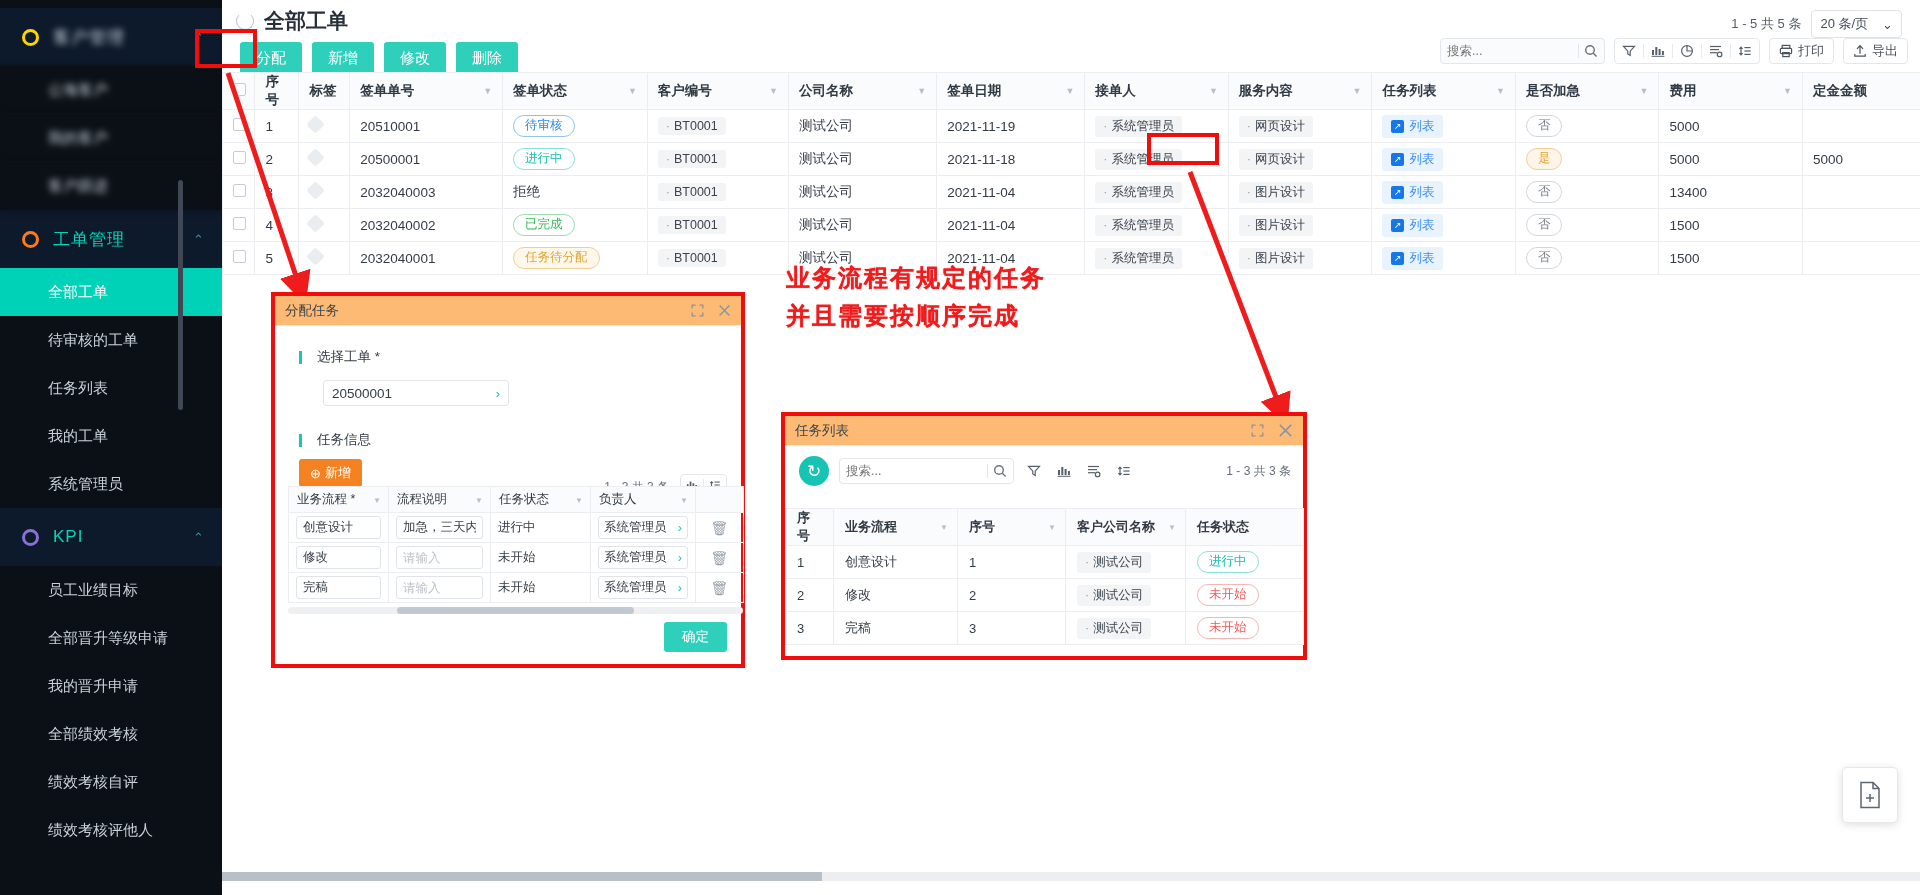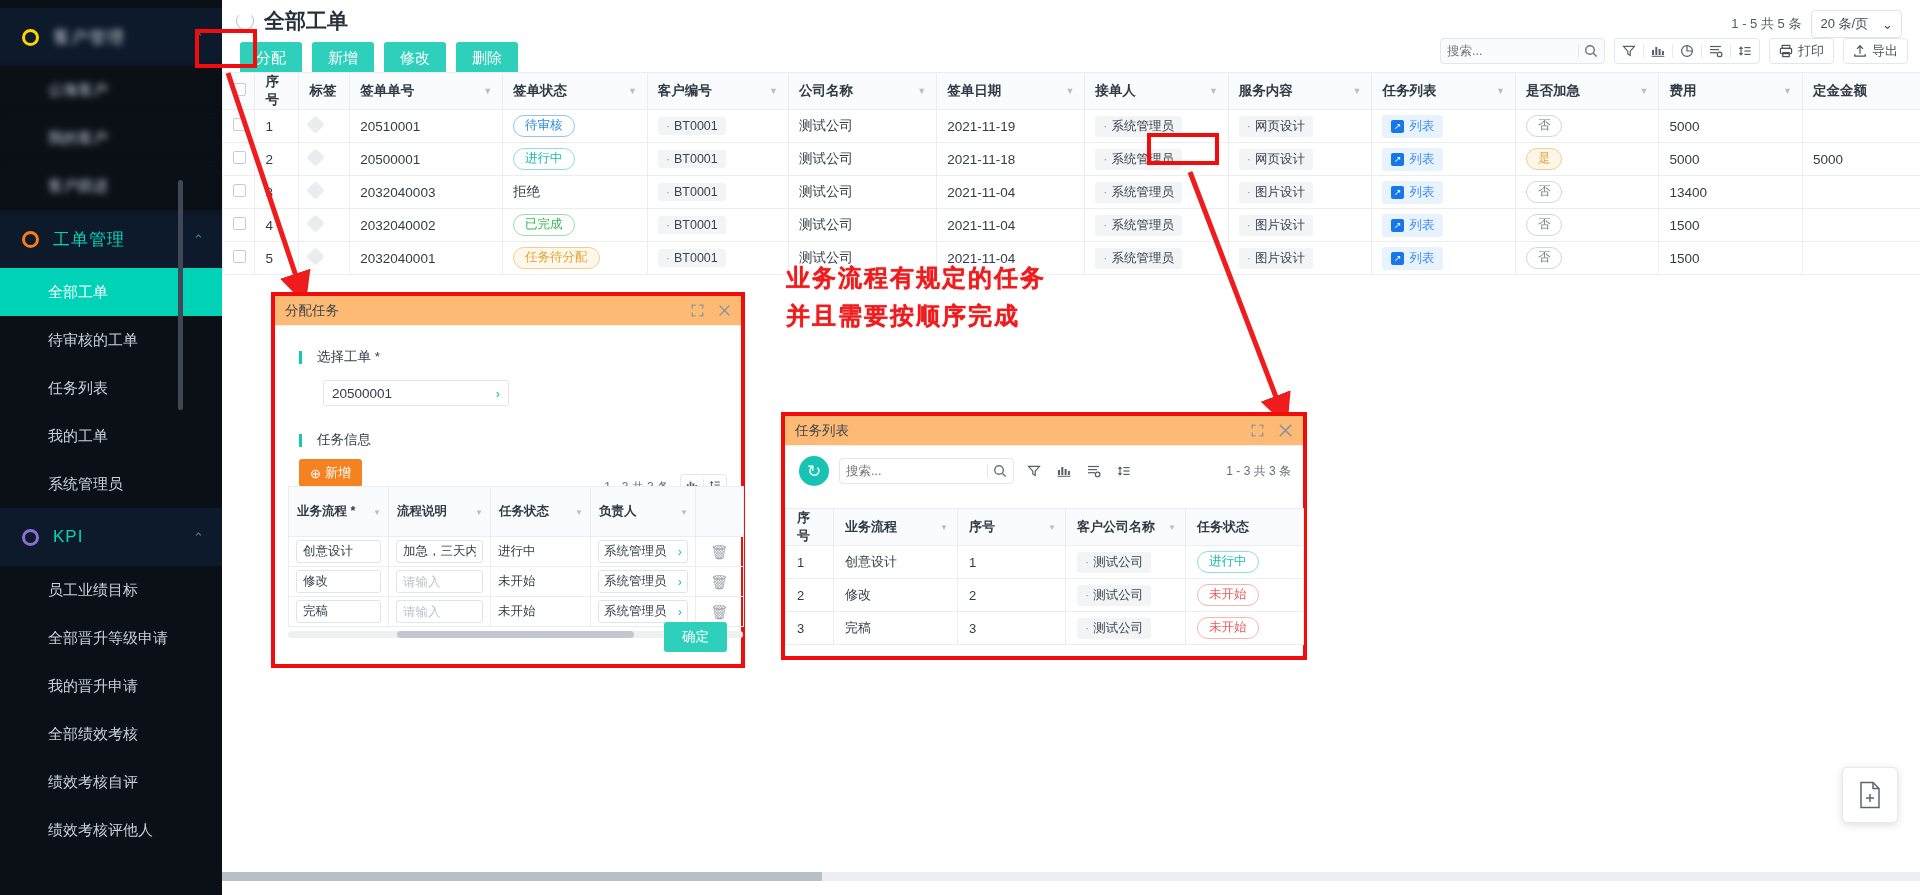--- a/index.html
+++ b/index.html
@@ -108,22 +108,22 @@
   .fld-label .bar { width:3px; height:13px; background:#12c9b4; margin-right:7px; }
   .sel-input { width:186px; height:26px; border:1px solid #e0e4e8; border-radius:3px;
      display:flex; align-items:center; padding:0 8px; font-size:13.5px; color:#333c46;
      background:#fff; cursor:pointer; }
   .sel-input .sp { flex:1; }
   .sel-input .cv { color:#12c9b4; font-size:13px; }
   .btn-add { display:inline-flex; align-items:center; gap:4px; background:#f58220;
      color:#fff; border:none; font-size:13px; padding:5px 11px; border-radius:3px; cursor:pointer;}
   .mini { font-size:12px; color:#666f79; }
   .dtbl { border-collapse:collapse; table-layout:fixed; width:455px; }
-  .dtbl th { background:#fafbfc; font-size:12.5px; font-weight:bold; color:#303a45;
-     height:26px; text-align:left; padding:16px 8px; border:1px solid #ebedf0; position:relative;}
+  .dtbl th { background:#fafbfc; font-size:12.5px; font-weight:normal; color:#303a45;
+     height:26px; text-align:left; padding:4px 8px; border:1px solid #ebedf0; position:relative;}
   .dtbl th .ar { position:absolute; right:7px; top:50%; transform:translateY(-50%);
      color:#b7bec6; font-size:8px; }
   .dtbl td { height:30px; font-size:12.5px; color:#333c46; padding:3px 7px;
      border:1px solid #ebedf0; }
   .cellin { width:100%; height:23px; border:1px solid #e0e4e8; border-radius:3px;
      font-size:12.5px; padding:0 6px; color:#333c46; outline:none; font-family:inherit; background:#fff;}
   .cellin::placeholder { color:#bcc3ca; }
   .ownerin { display:flex; align-items:center; border:1px solid #e0e4e8; border-radius:3px;
      height:23px; padding:0 5px; font-size:12.5px; color:#333c46; }
   .ownerin .sp { flex:1; }

